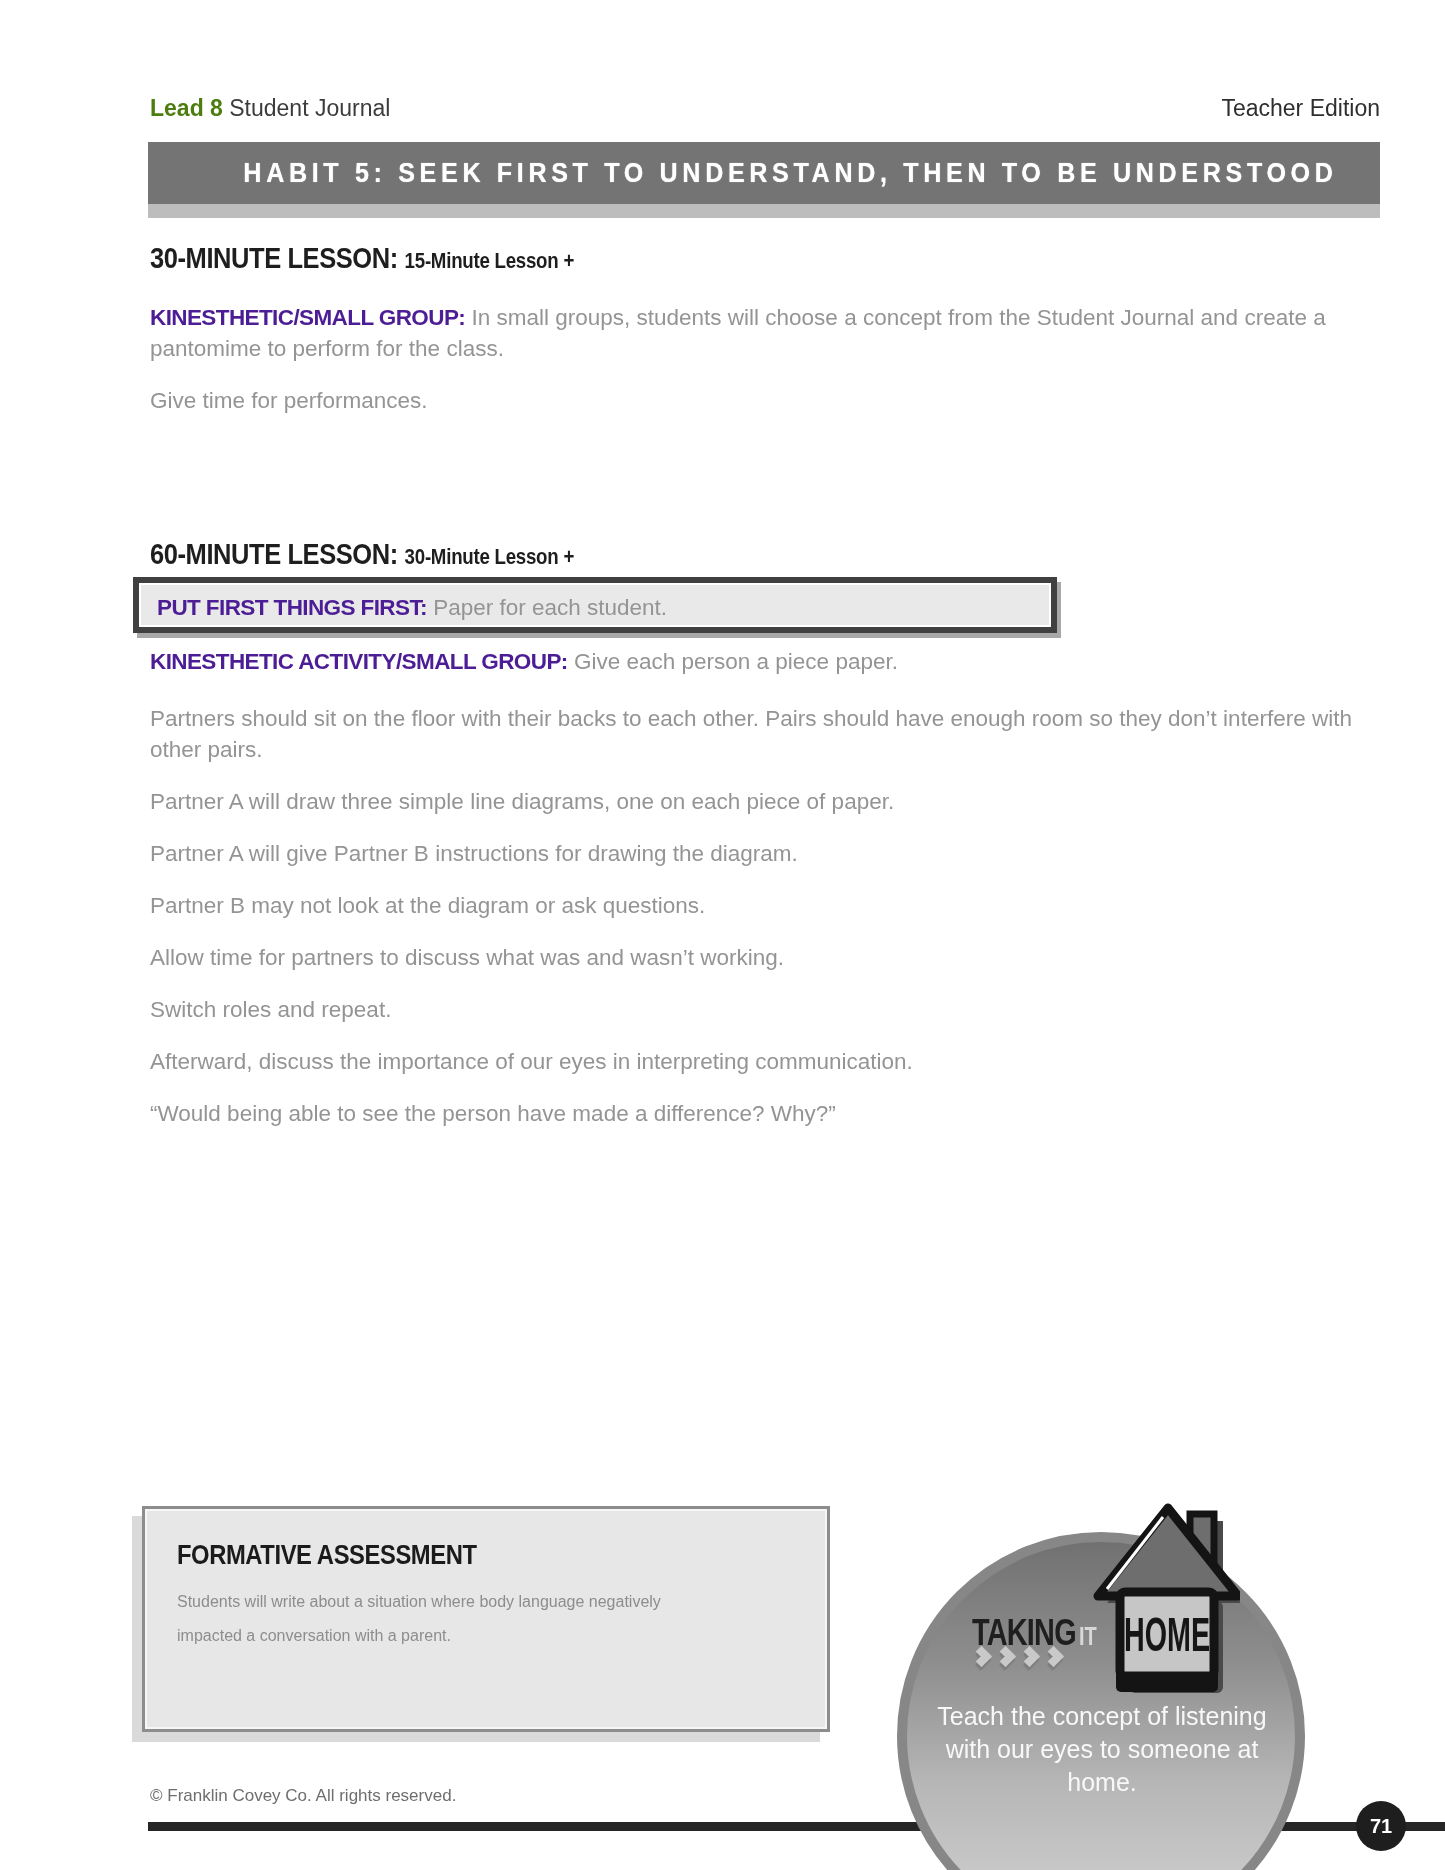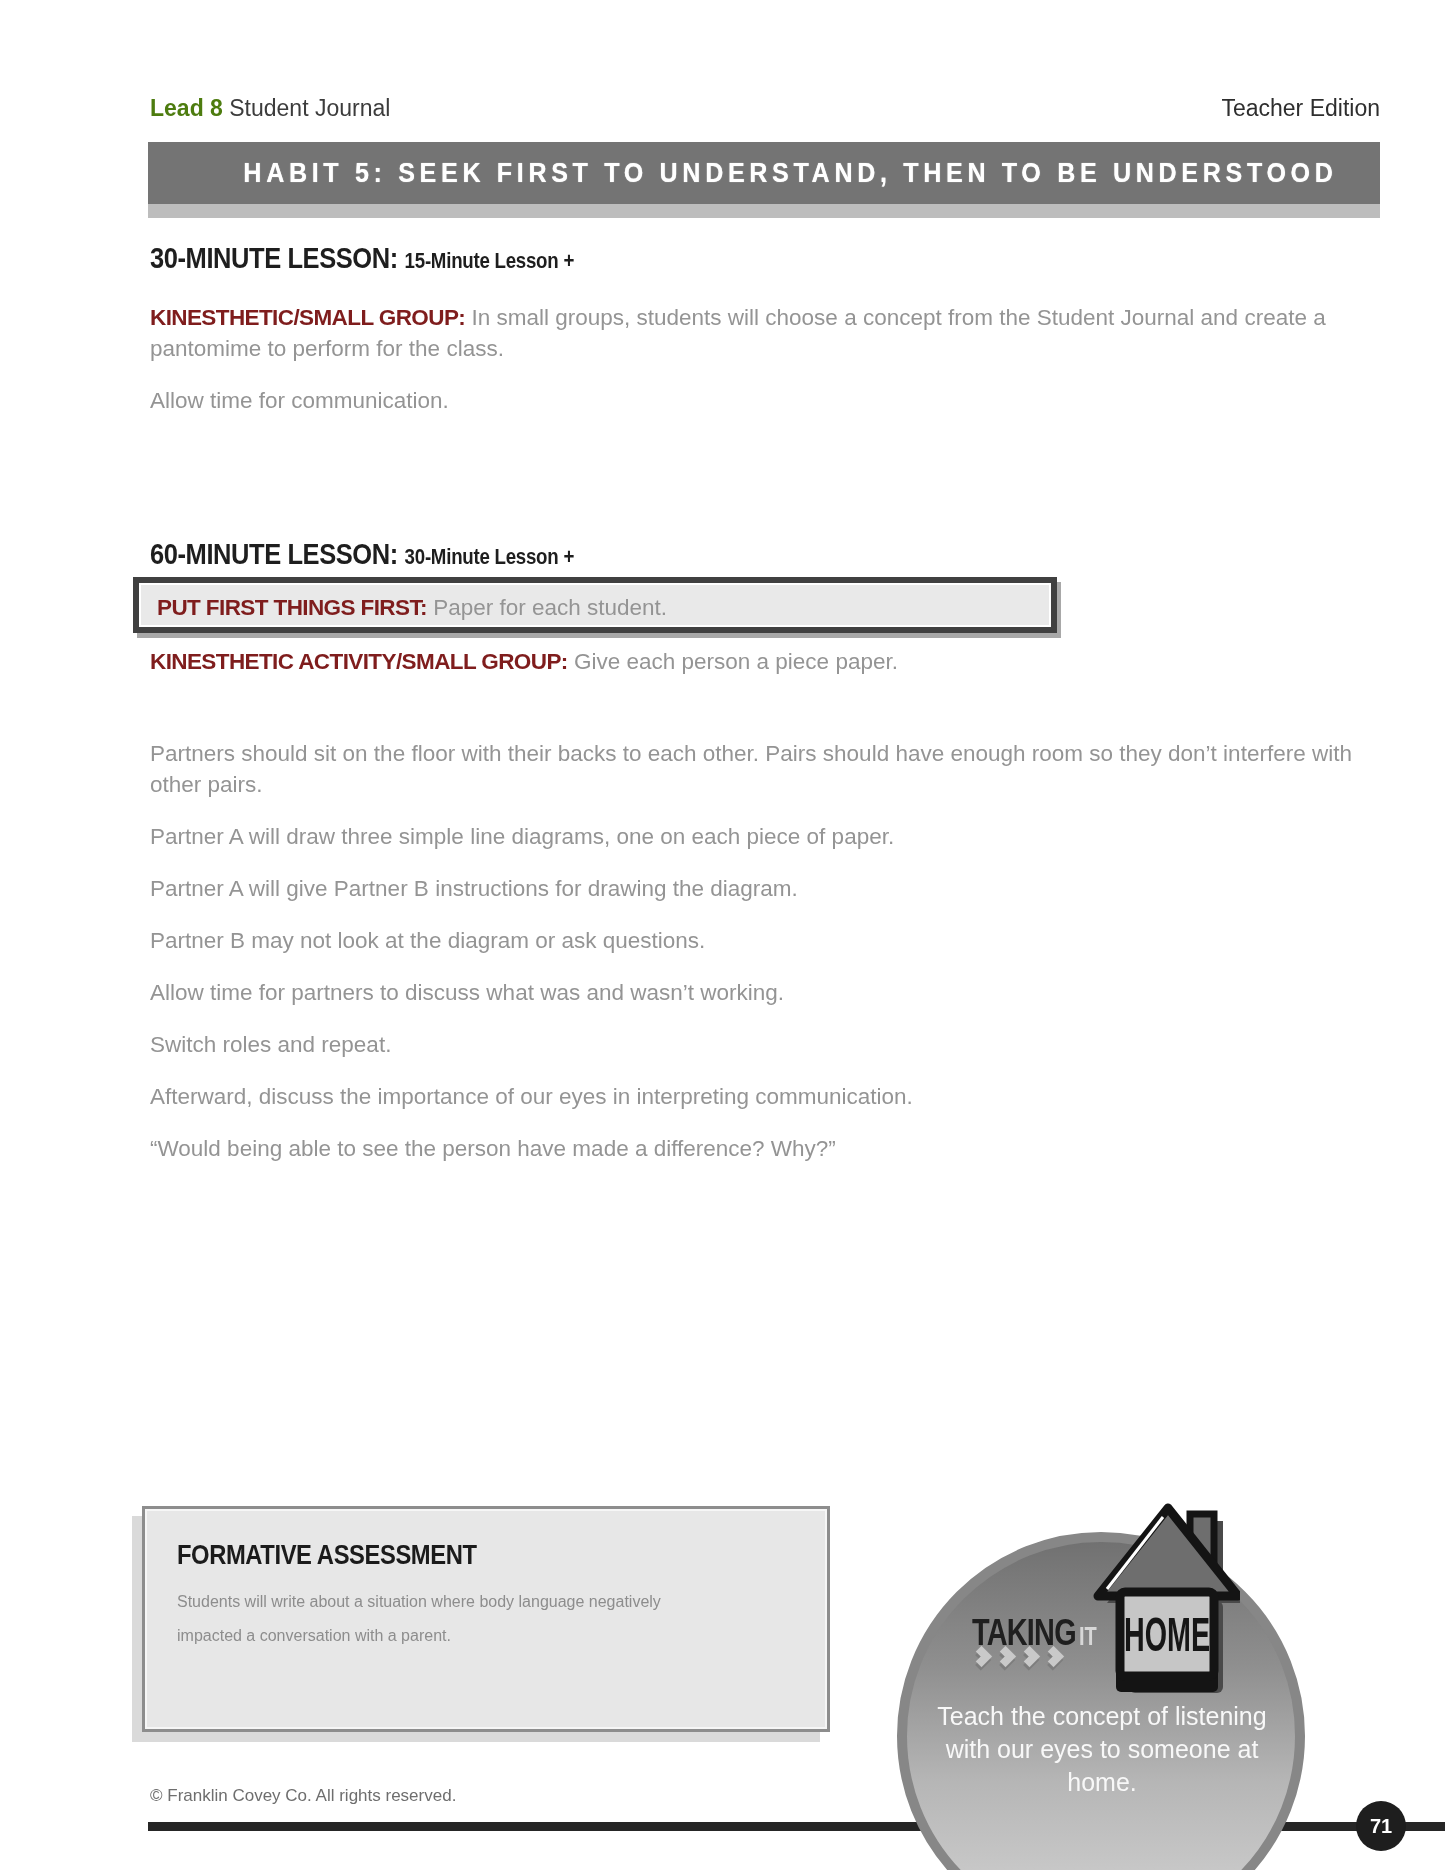--- a/index.html
+++ b/index.html
@@ -25,23 +25,23 @@
     text-shadow:0 0 1px #e8e8e8;
   }
   .banner-strip { position:absolute; left:148px; top:204px; width:1232px; height:14px; background:#bdbdbd; }
   
   .lesson-heading { position:absolute; left:150px; white-space:nowrap; transform:scaleX(.85); transform-origin:left center; color:#1e1e1e; }
   .lesson-heading .h-main { font-weight:bold; font-size:30px; letter-spacing:-.5px; }
   .lesson-heading .h-sub  { font-weight:bold; font-size:22px; letter-spacing:-.3px; margin-left:8px; }
   
   .copy { font-size:22.5px; line-height:31px; color:#949494; }
   .copy p { margin:0 0 21px 0; }
-  .inline-label { font-weight:bold; color:#7f1d1d; letter-spacing:-.6px; }
+  .inline-label { font-weight:bold; color:#4c1d95; letter-spacing:-.6px; }
   .flow-30 { position:absolute; left:150px; top:302px; width:1222px; }
-  .flow-60 { position:absolute; left:150px; top:738px; width:1222px; }
+  .flow-60 { position:absolute; left:150px; top:703px; width:1222px; }
   .kin-line { position:absolute; left:150px; top:646px; width:1222px; }
   
   .materials-box {
     position:absolute; left:133px; top:577px; width:924px; height:56px;
     background:#e9e9e9; border:6px solid #404040;
     box-shadow:4px 5px 0 0 #a8a8a8, inset 0 0 0 2px #ffffff;
     line-height:50px; padding-left:18px; white-space:nowrap; overflow:hidden;
   }
   
   .formative-box {
@@ -88,21 +88,21 @@
   <div class="edition">Teacher Edition</div>
 
   <div class="banner"><span>HABIT 5: SEEK FIRST TO UNDERSTAND, THEN TO BE UNDERSTOOD</span></div>
   <div class="banner-strip"></div>
 
   <div class="lesson-heading" style="top:241px;">
     <span class="h-main">30-MINUTE LESSON:</span><span class="h-sub">15-Minute Lesson +</span>
   </div>
   <div class="flow-30 copy">
     <p><span class="inline-label">KINESTHETIC/SMALL GROUP:</span><span> In small groups, students will choose a concept from the Student Journal and create a pantomime to perform for the class.</span></p>
-    <p>Allow time for communication.</p>
+    <p>Give time for performances.</p>
   </div>
 
   <div class="lesson-heading" style="top:537px;">
     <span class="h-main">60-MINUTE LESSON:</span><span class="h-sub">30-Minute Lesson +</span>
   </div>
 
   <div class="materials-box copy">
     <span class="inline-label">PUT FIRST THINGS FIRST:</span><span> Paper for each student.</span>
   </div>
 

